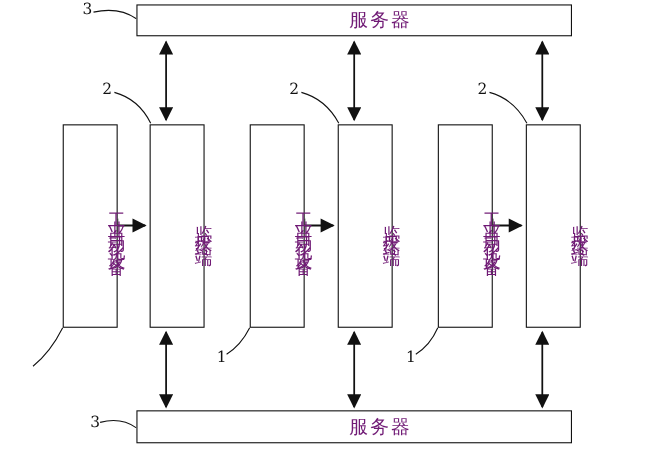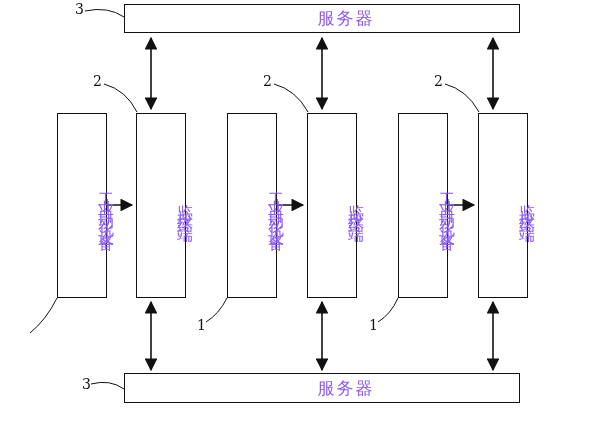--- a/index.html
+++ b/index.html
@@ -17,21 +17,21 @@
     width: 601px; height: 422px;
   }
   .box {
     position: absolute;
     box-sizing: border-box;
     border: 1.5px solid #111111;
     background: #ffffff;
     display: flex;
     align-items: center;
     justify-content: center;
-    color: #8b5cf6;
+    color: #701a75;
     padding-left: 48px;
   }
   .server-box {
     font-size: 17px;
     letter-spacing: 2px;
   }
   .vbox {
     font-size: 16px;
   }
   .vtext {

